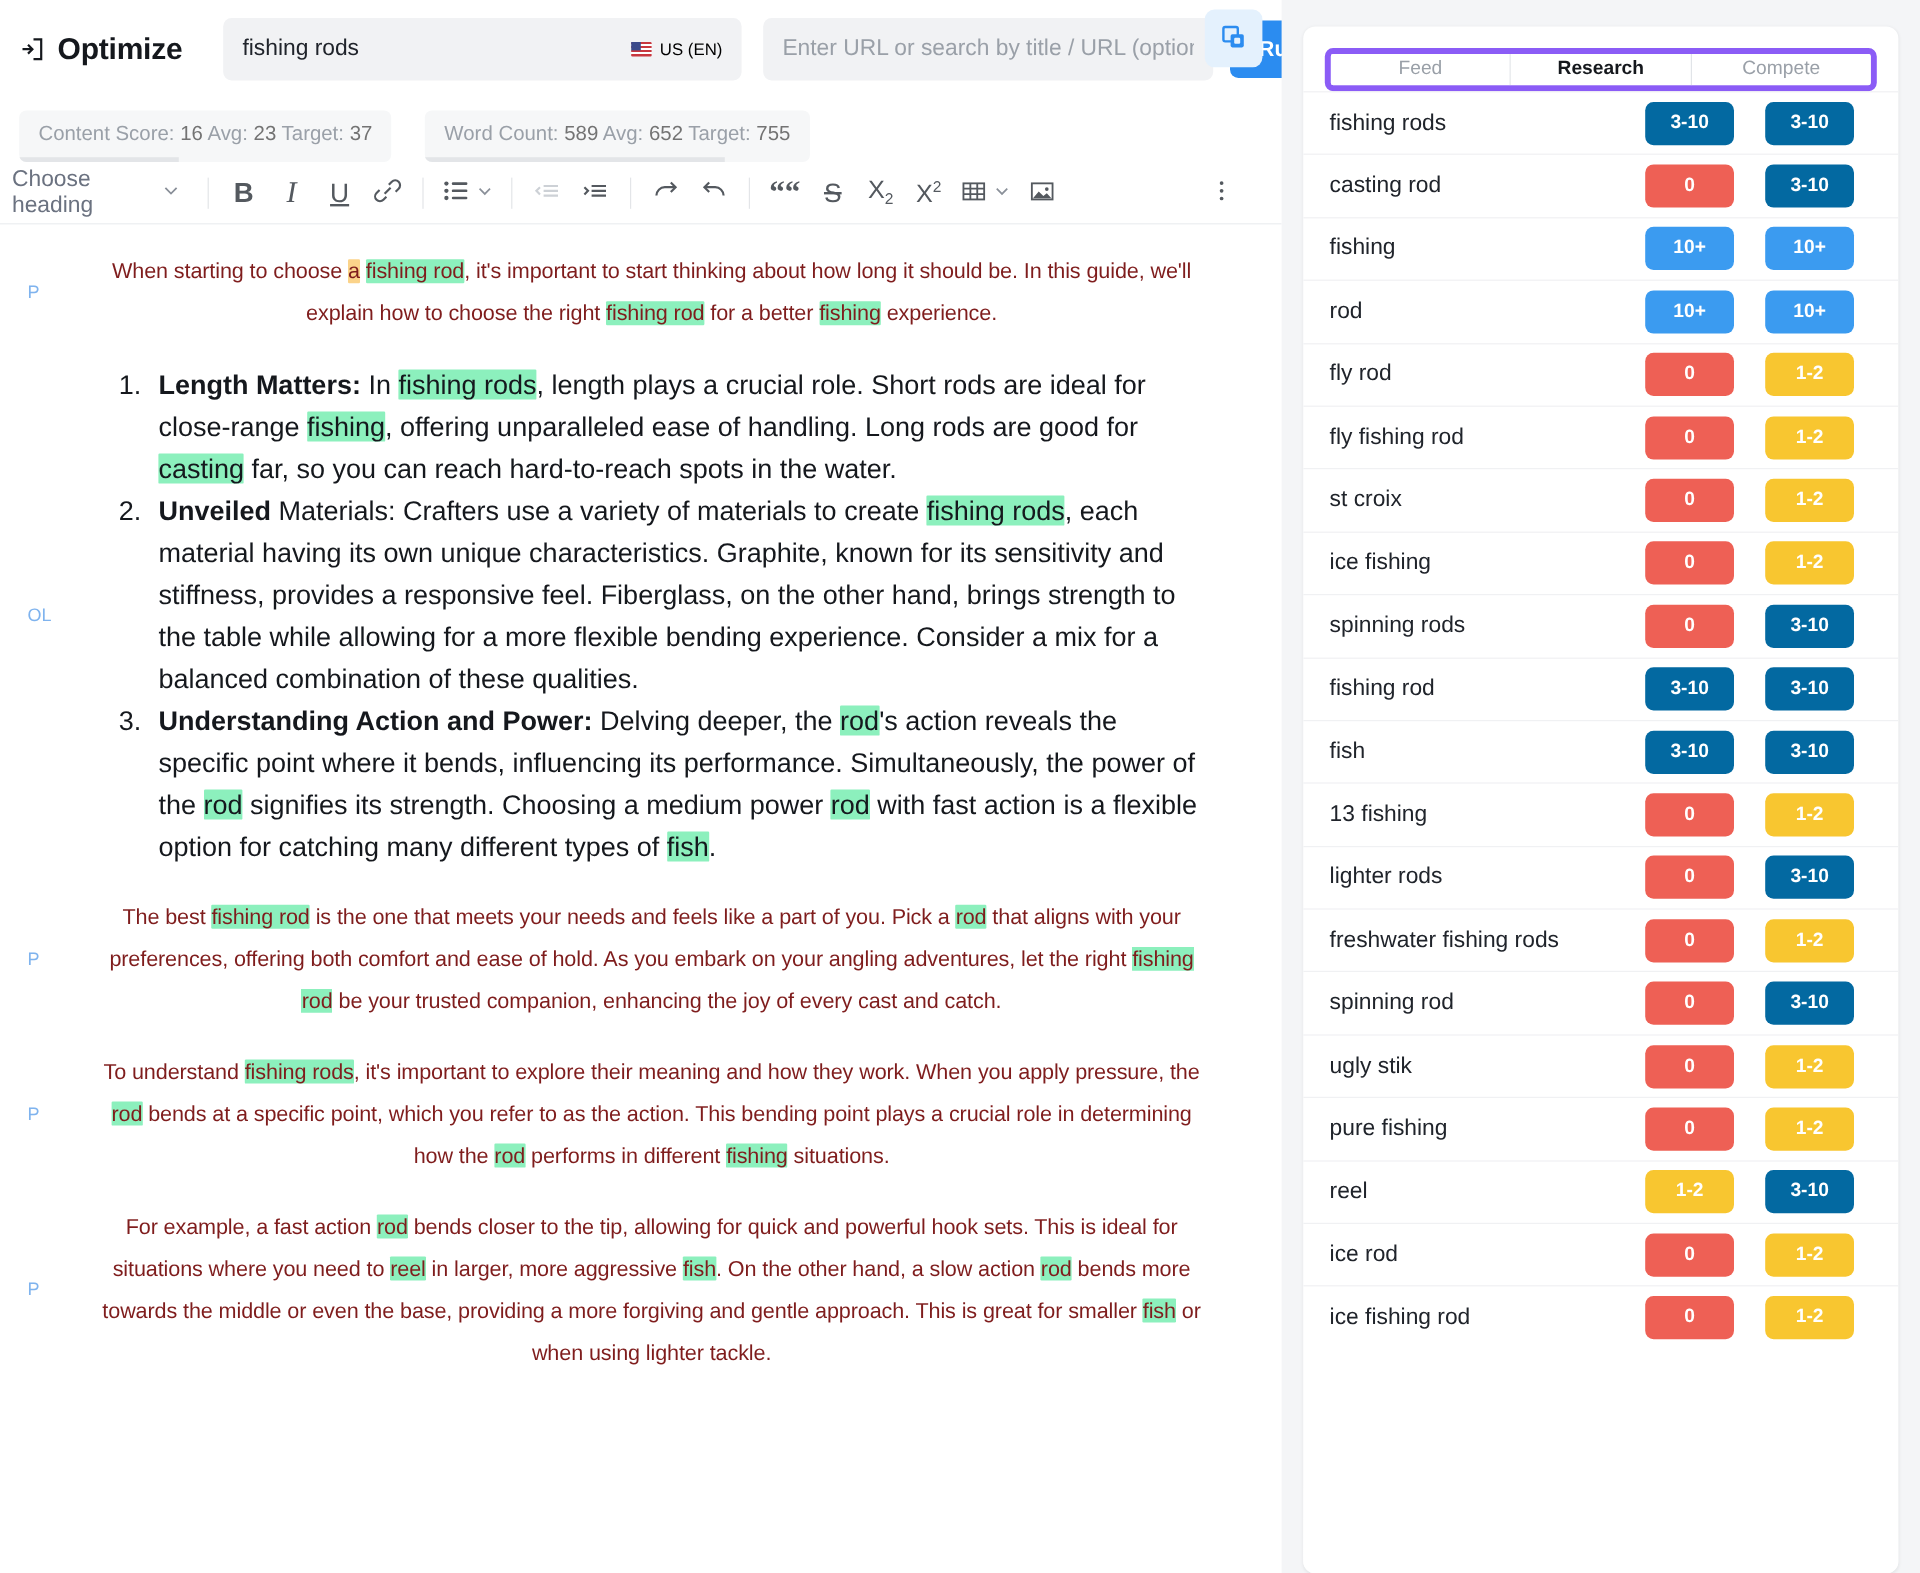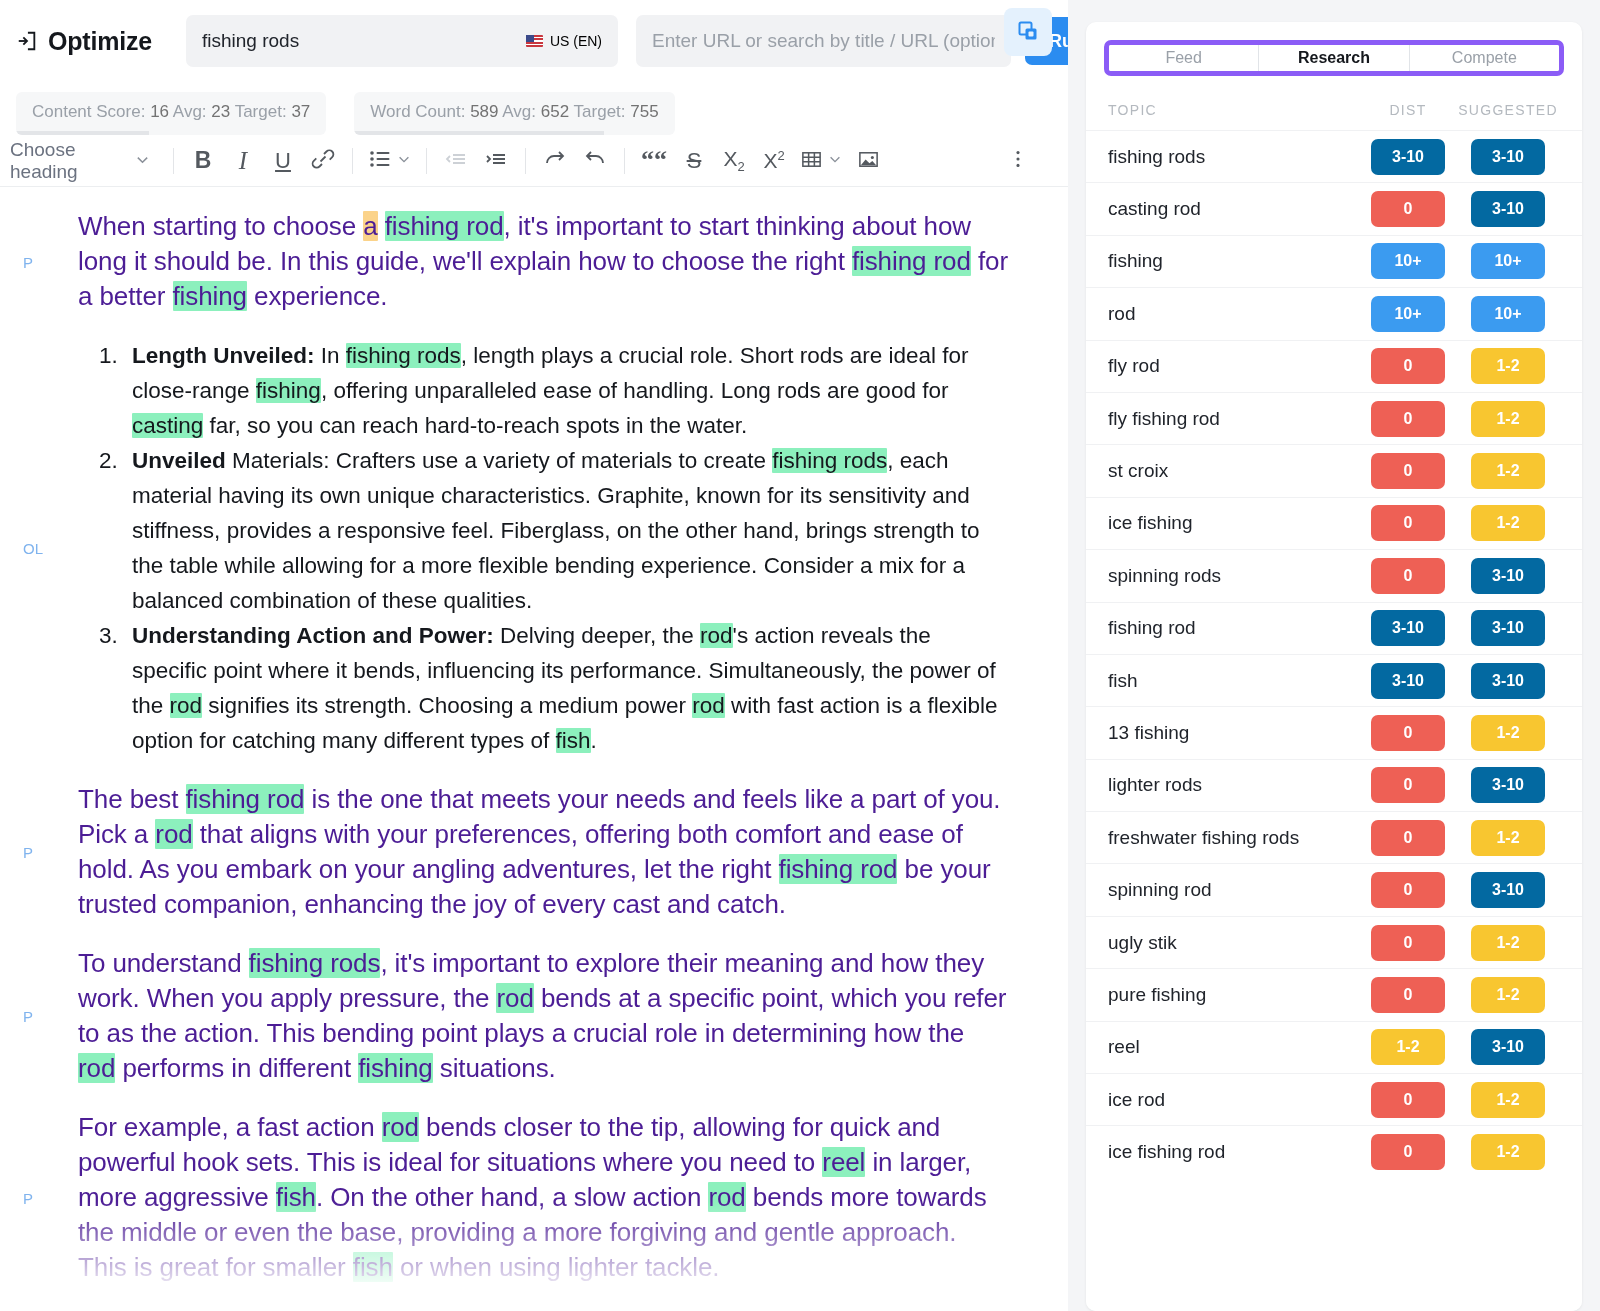--- a/index.html
+++ b/index.html
@@ -102,22 +102,23 @@
   .tb-lbl.quote { font-weight:bold; font-size:26px; font-family:"Liberation Serif",serif; line-height:.7; }
 
   
   .editor { position:relative; padding: 22px 60px 0 78px; }
   .blk { position:relative; }
   .blk-tag {
     position:absolute; left:-55px; font-size:15px; color:#7fb3ee; font-weight:normal;
     top:50%; transform:translateY(-50%);
   }
   .para {
-    font-size:26px; line-height:35px; color:#4c1d95; margin-bottom:24px;
+    font-size:18px; line-height:35px; color:#7f1d1d; margin-bottom:24px;
     letter-spacing:-0.1px;
+    text-align:center;
   }
   ol.list { margin: 0 0 24px 46px; font-size:22.5px; line-height:35px; color:#15181d; }
   ol.list li { margin-bottom:0; padding-left:8px; }
   .hl { background:#8cf0bd; border-radius:1px; }
   .hl-o { background:#fbd38a; border-radius:1px; }
 
   .copy-btn {
     position:absolute; right:16px; top:8px; width:48px; height:48px;
     background:#e4f1fd; border:0; border-radius:8px; cursor:pointer;
     display:flex; align-items:center; justify-content:center; color:#2b8cf0;
@@ -380,21 +381,21 @@
     </div>
 
     <div class="editor" id="editor-body">
         <div class="blk">
           <span class="blk-tag">P</span>
           <p class="para">When starting to choose <span class="hl-o">a</span> <span class="hl">fishing rod</span>, it's important to start thinking about how long it should be. In this guide, we'll explain how to choose the right <span class="hl">fishing rod</span> for a better <span class="hl">fishing</span> experience.</p>
         </div>
         <div class="blk">
           <span class="blk-tag">OL</span>
           <ol class="list">
-            <li><strong>Length Unveiled:</strong> In <span class="hl">fishing rods</span>, length plays a crucial role. Short rods are ideal for close-range <span class="hl">fishing</span>, offering unparalleled ease of handling. Long rods are good for <span class="hl">casting</span> far, so you can reach hard-to-reach spots in the water.</li>
+            <li><strong>Length Matters:</strong> In <span class="hl">fishing rods</span>, length plays a crucial role. Short rods are ideal for close-range <span class="hl">fishing</span>, offering unparalleled ease of handling. Long rods are good for <span class="hl">casting</span> far, so you can reach hard-to-reach spots in the water.</li>
             <li><strong>Unveiled</strong> Materials: Crafters use a variety of materials to create <span class="hl">fishing rods</span>, each material having its own unique characteristics. Graphite, known for its sensitivity and stiffness, provides a responsive feel. Fiberglass, on the other hand, brings strength to the table while allowing for a more flexible bending experience. Consider a mix for a balanced combination of these qualities.</li>
             <li><strong>Understanding Action and Power:</strong> Delving deeper, the <span class="hl">rod</span>'s action reveals the specific point where it bends, influencing its performance. Simultaneously, the power of the <span class="hl">rod</span> signifies its strength. Choosing a medium power <span class="hl">rod</span> with fast action is a flexible option for catching many different types of <span class="hl">fish</span>.</li>
           </ol>
         </div>
         <div class="blk">
           <span class="blk-tag">P</span>
           <p class="para">The best <span class="hl">fishing rod</span> is the one that meets your needs and feels like a part of you. Pick a <span class="hl">rod</span> that aligns with your preferences, offering both comfort and ease of hold. As you embark on your angling adventures, let the right <span class="hl">fishing rod</span> be your trusted companion, enhancing the joy of every cast and catch.</p>
         </div>
         <div class="blk">
           <span class="blk-tag">P</span>
@@ -421,25 +422,20 @@
 
   <div class="right-panel">
     <div class="panel-card">
 
       <div class="tabs" id="panel-tabs">
           <div class="tab">Feed</div>
           <div class="tab active">Research</div>
           <div class="tab">Compete</div>
         </div>
 
-      <div class="col-head">
-        <div class="c-topic">TOPIC</div>
-        <div class="c-dist">DIST</div>
-        <div class="c-sugg">SUGGESTED</div>
-      </div>
 
       <div class="rows" id="panel-rows">
           <div class="trow">
             <div class="t-name">fishing rods</div>
             <div class="pill-wrap-dist">
               <div class="pill p-green">3-10</div>
             </div>
             <div class="pill-wrap-sugg">
               <div class="pill p-green">3-10</div>
             </div>

